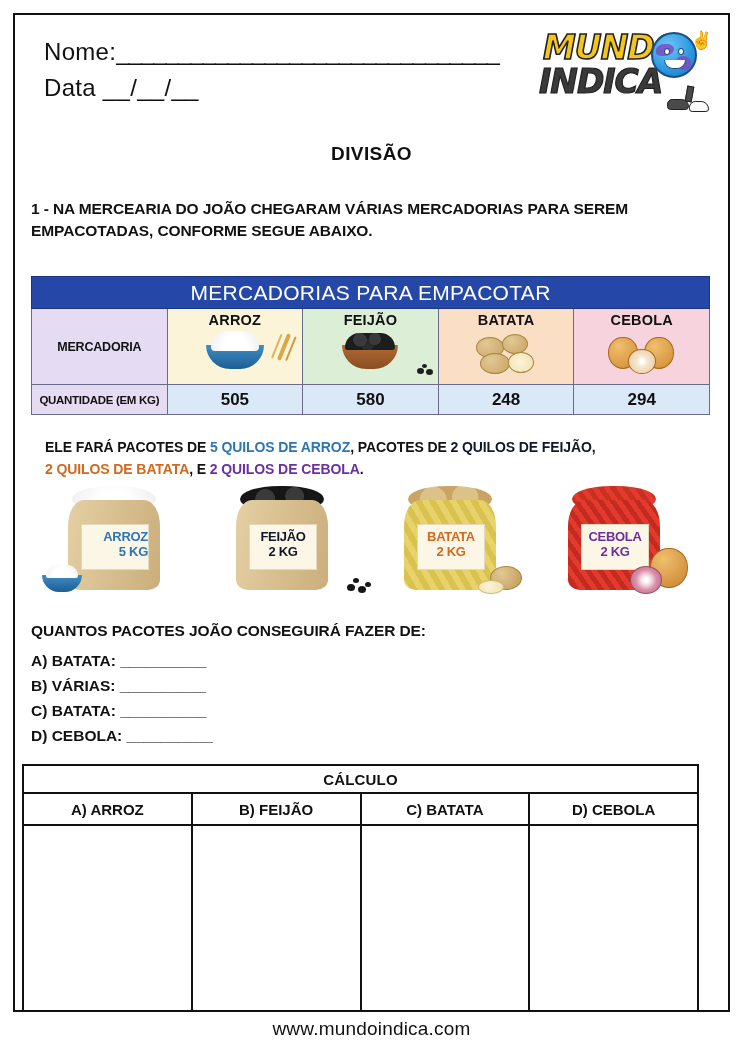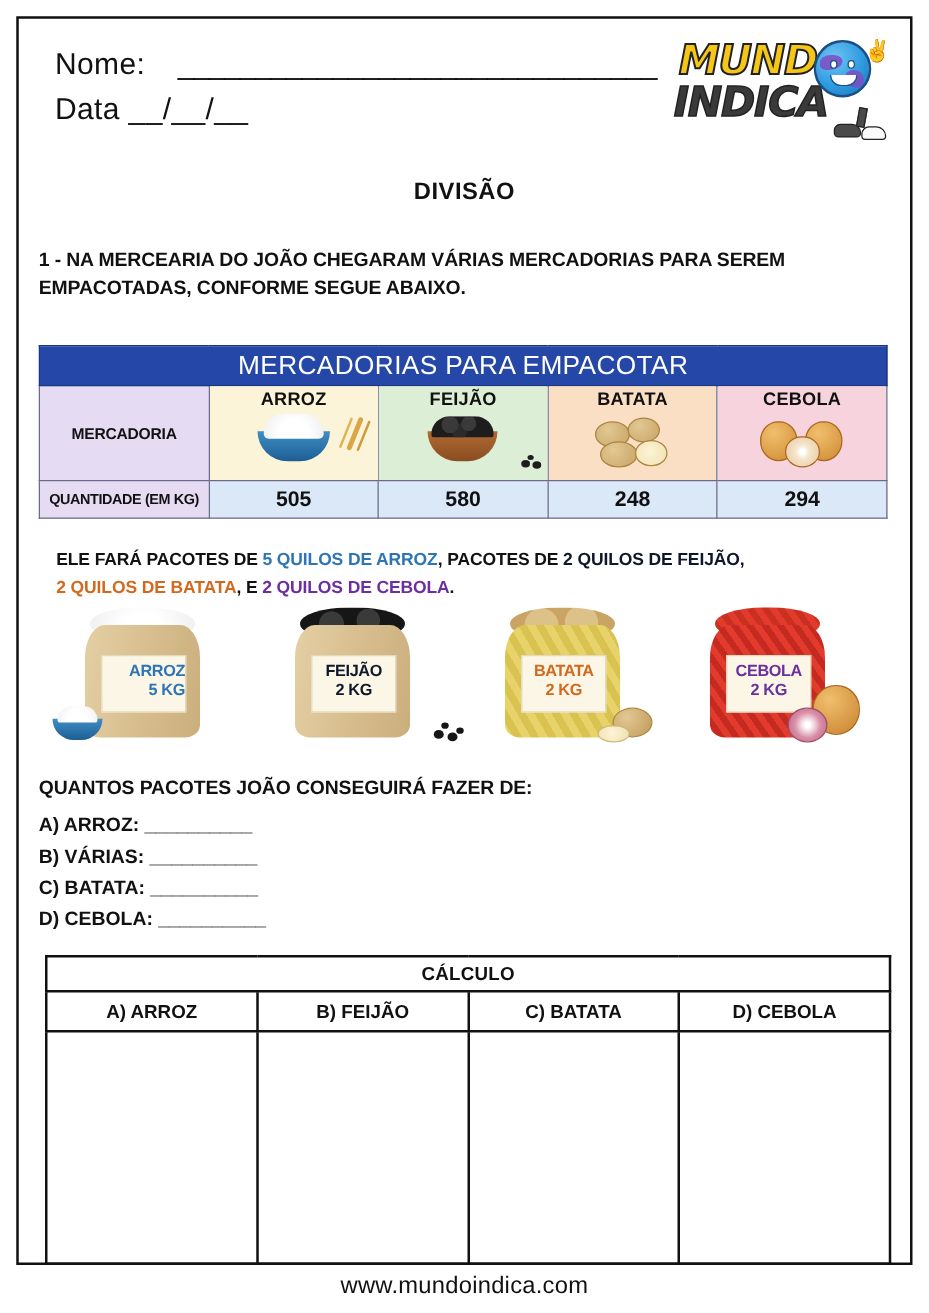--- a/index.html
+++ b/index.html
@@ -25,21 +25,21 @@
   .hdr {
     position: absolute; left: 44px; top: 34px;
     width: 500px;
   }
   .hdr-line {
     font-size: 24px; color: #111;
     letter-spacing: .3px;
     white-space: nowrap;
     line-height: 1.5;
   }
-  .blank-long { letter-spacing: -1px; margin-left: 26px; }
+  .blank-long { letter-spacing: -1px; }
 
   .logo {
     position: absolute; right: 28px; top: 24px;
     width: 180px; height: 92px;
   }
   .logo-mundo {
     position: absolute; left: 8px; top: 4px;
     font-size: 33px; font-weight: bold; font-style: italic;
     color: #F5C518;
     -webkit-text-stroke: 1.6px #222;
@@ -335,21 +335,21 @@
   }
   .qlist {
     position: absolute; left: 31px; top: 648px;
     font-size: 15.5px; font-weight: bold; color: #111;
     line-height: 1.62;
   }
   .qlist div { white-space: nowrap; }
 
   
   .ctable {
-    position: absolute; left: 36px; top: 764px;
+    position: absolute; left: 22px; top: 764px;
     width: 677px;
     border-collapse: collapse;
     table-layout: fixed;
   }
   .ctable td {
     border: 2px solid #111;
     text-align: center;
     font-size: 15px; font-weight: bold; color: #111;
   }
   .c-title { height: 28px; letter-spacing: .2px; }
@@ -484,21 +484,21 @@
         <span class="ln c-cebola">CEBOLA</span>
         <span class="ln c-cebola">2 KG</span>
       </div>
       <div class="side-onion"></div>
         <div class="side-onion-cut"></div>
     </div>
   </div>
 
   <div class="qhead">QUANTOS PACOTES JOÃO CONSEGUIRÁ FAZER DE:</div>
   <div class="qlist">
-    <div>A) ARROZ: __________</div>
+    <div>A) BATATA: __________</div>
     <div>B) VÁRIAS: __________</div>
     <div>C) BATATA: __________</div>
     <div>D) CEBOLA: __________</div>
   </div>
 
   <table class="ctable">
     <tbody>
         <tr>
       <td class="c-title" colspan="4">CÁLCULO</td>
     </tr>

